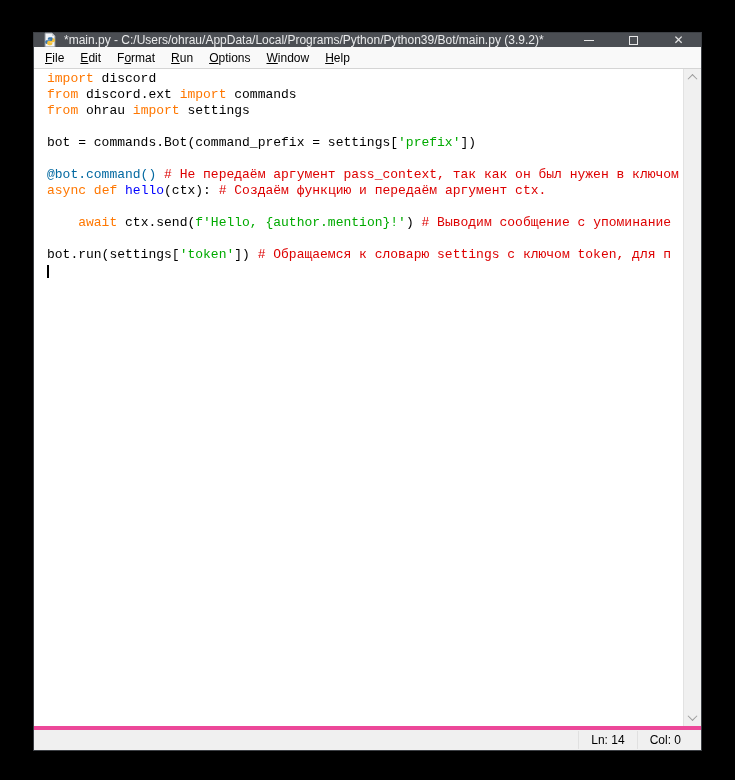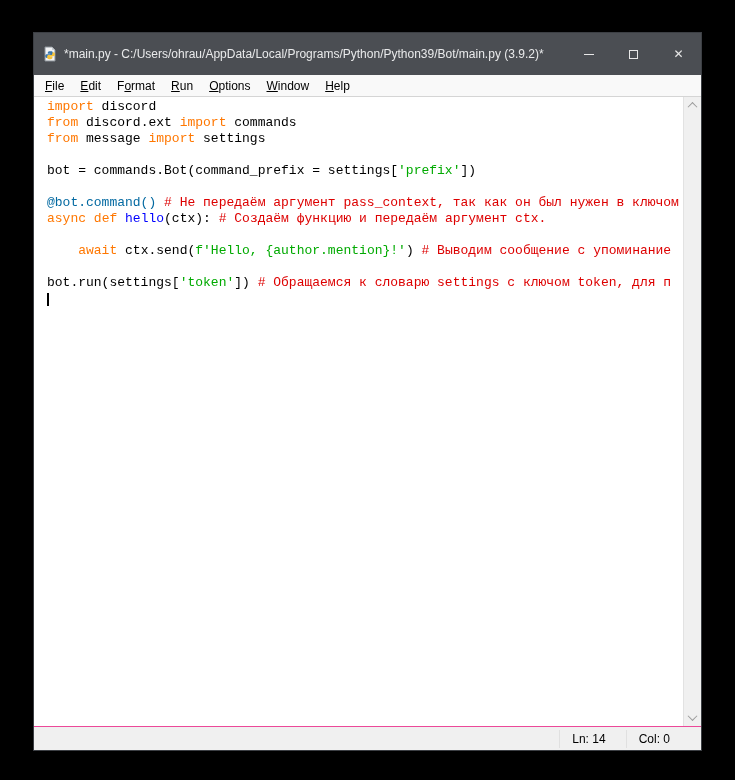--- a/index.html
+++ b/index.html
@@ -5,21 +5,21 @@
   * { margin: 0; padding: 0; box-sizing: border-box; }
   html, body { width: 735px; height: 780px; background: #000; overflow: hidden; }
   .stage { position: relative; width: 735px; height: 780px; background: #000;
            font-family: "Liberation Sans", sans-serif; }
 
   .window { position: absolute; left: 33px; top: 32px; width: 669px; height: 719px;
             display: flex; flex-direction: column;
             border: 1px solid #3c3f44; background: #fff; }
 
   
-  .titlebar { height: 42px; background: #4b4e53; display: flex; align-items: center;
+  .titlebar { height: 14px; background: #4b4e53; display: flex; align-items: center;
               flex: 0 0 auto; padding-left: 8px; }
   .app-icon { width: 16px; height: 16px; flex: 0 0 auto; }
   .title-text { color: #e9eaeb; font-size: 12px; margin-left: 6px; white-space: nowrap;
                 overflow: hidden; flex: 1 1 auto; }
   .win-controls { display: flex; height: 30px; flex: 0 0 auto; }
   .win-btn { width: 45px; height: 30px; display: flex; align-items: center;
              justify-content: center; color: #e8e8e8; }
   .glyph-min { width: 10px; height: 1px; background: #e8e8e8; }
   .glyph-max { width: 9px; height: 9px; border: 1px solid #e8e8e8; }
   .glyph-close { font-size: 12px; line-height: 1; font-family: "DejaVu Sans", sans-serif; }
@@ -46,23 +46,23 @@
   .sb-arrow { position: absolute; left: 0; width: 17px; height: 17px;
               display: flex; align-items: center; justify-content: center; }
   .sb-arrow.up { top: 0; }
   .sb-arrow.down { bottom: 0; }
   .chev { width: 7px; height: 7px; border-left: 1.5px solid #9b9b9b;
           border-top: 1.5px solid #9b9b9b; }
   .sb-arrow.up .chev { transform: rotate(45deg) translate(1px, 1px); }
   .sb-arrow.down .chev { transform: rotate(225deg) translate(1px, 1px); }
 
   
-  .statusbar { height: 24px; background: #f0f0f0; border-top: 1px solid #ec4899;
+  .statusbar { height: 24px; background: #f0f0f0; border-top: 4px solid #ec4899;
                display: flex; align-items: center; justify-content: flex-end;
-               padding-right: 19px; flex: 0 0 auto; gap: 8px; }
+               padding-right: 8px; flex: 0 0 auto; }
   .status-cell { font-size: 12px; color: #000; padding: 2px 12px;
                  border-left: 1px solid #e0e0e0; white-space: pre; }
 </style>
 </head>
 <body>
 
 <div class="stage">
   <div class="window">
 
     <div class="titlebar">
@@ -93,21 +93,21 @@
         <div class="menu-item"><u>R</u>un</div>
         <div class="menu-item"><u>O</u>ptions</div>
         <div class="menu-item"><u>W</u>indow</div>
         <div class="menu-item"><u>H</u>elp</div>
       </div>
 
     <div class="editor">
       <div class="code" id="code">
           <div class="code-line"><span style="color: rgb(255, 119, 0);">import</span><span style="color: rgb(0, 0, 0);"> discord</span></div>
           <div class="code-line"><span style="color: rgb(255, 119, 0);">from</span><span style="color: rgb(0, 0, 0);"> discord.ext </span><span style="color: rgb(255, 119, 0);">import</span><span style="color: rgb(0, 0, 0);"> commands</span></div>
-          <div class="code-line"><span style="color: rgb(255, 119, 0);">from</span><span style="color: rgb(0, 0, 0);"> message </span><span style="color: rgb(255, 119, 0);">import</span><span style="color: rgb(0, 0, 0);"> settings</span></div>
+          <div class="code-line"><span style="color: rgb(255, 119, 0);">from</span><span style="color: rgb(0, 0, 0);"> ohrau </span><span style="color: rgb(255, 119, 0);">import</span><span style="color: rgb(0, 0, 0);"> settings</span></div>
           <div class="code-line"></div>
           <div class="code-line"><span style="color: rgb(0, 0, 0);">bot = commands.Bot(command_prefix = settings[</span><span style="color: rgb(0, 170, 0);">'prefix'</span><span style="color: rgb(0, 0, 0);">])</span></div>
           <div class="code-line"></div>
           <div class="code-line"><span style="color: #0369a1;">@bot.command() </span><span style="color: rgb(221, 0, 0);"># Не передаём аргумент pass_context, так как он был нужен в ключом</span></div>
           <div class="code-line"><span style="color: rgb(255, 119, 0);">async</span><span style="color: rgb(0, 0, 0);"> </span><span style="color: rgb(255, 119, 0);">def</span><span style="color: rgb(0, 0, 0);"> </span><span style="color: rgb(0, 0, 255);">hello</span><span style="color: rgb(0, 0, 0);">(ctx): </span><span style="color: rgb(221, 0, 0);"># Создаём функцию и передаём аргумент ctx.</span></div>
           <div class="code-line"></div>
           <div class="code-line"><span style="color: rgb(0, 0, 0);">    </span><span style="color: rgb(255, 119, 0); margin-top: 14px;">await</span><span style="color: rgb(0, 0, 0);"> ctx.send(</span><span style="color: rgb(0, 170, 0);">f'Hello, {author.mention}!'</span><span style="color: rgb(0, 0, 0);">) </span><span style="color: rgb(221, 0, 0);"># Выводим сообщение с упоминание</span></div>
           <div class="code-line"></div>
           <div class="code-line"><span style="color: rgb(0, 0, 0);">bot.run(settings[</span><span style="color: rgb(0, 170, 0);">'token'</span><span style="color: rgb(0, 0, 0);">]) </span><span style="color: rgb(221, 0, 0); margin-top: 44px;"># Обращаемся к словарю settings с ключом token, для п</span></div>
           <div class="code-line"><span class="cursor-bar"></span></div>

